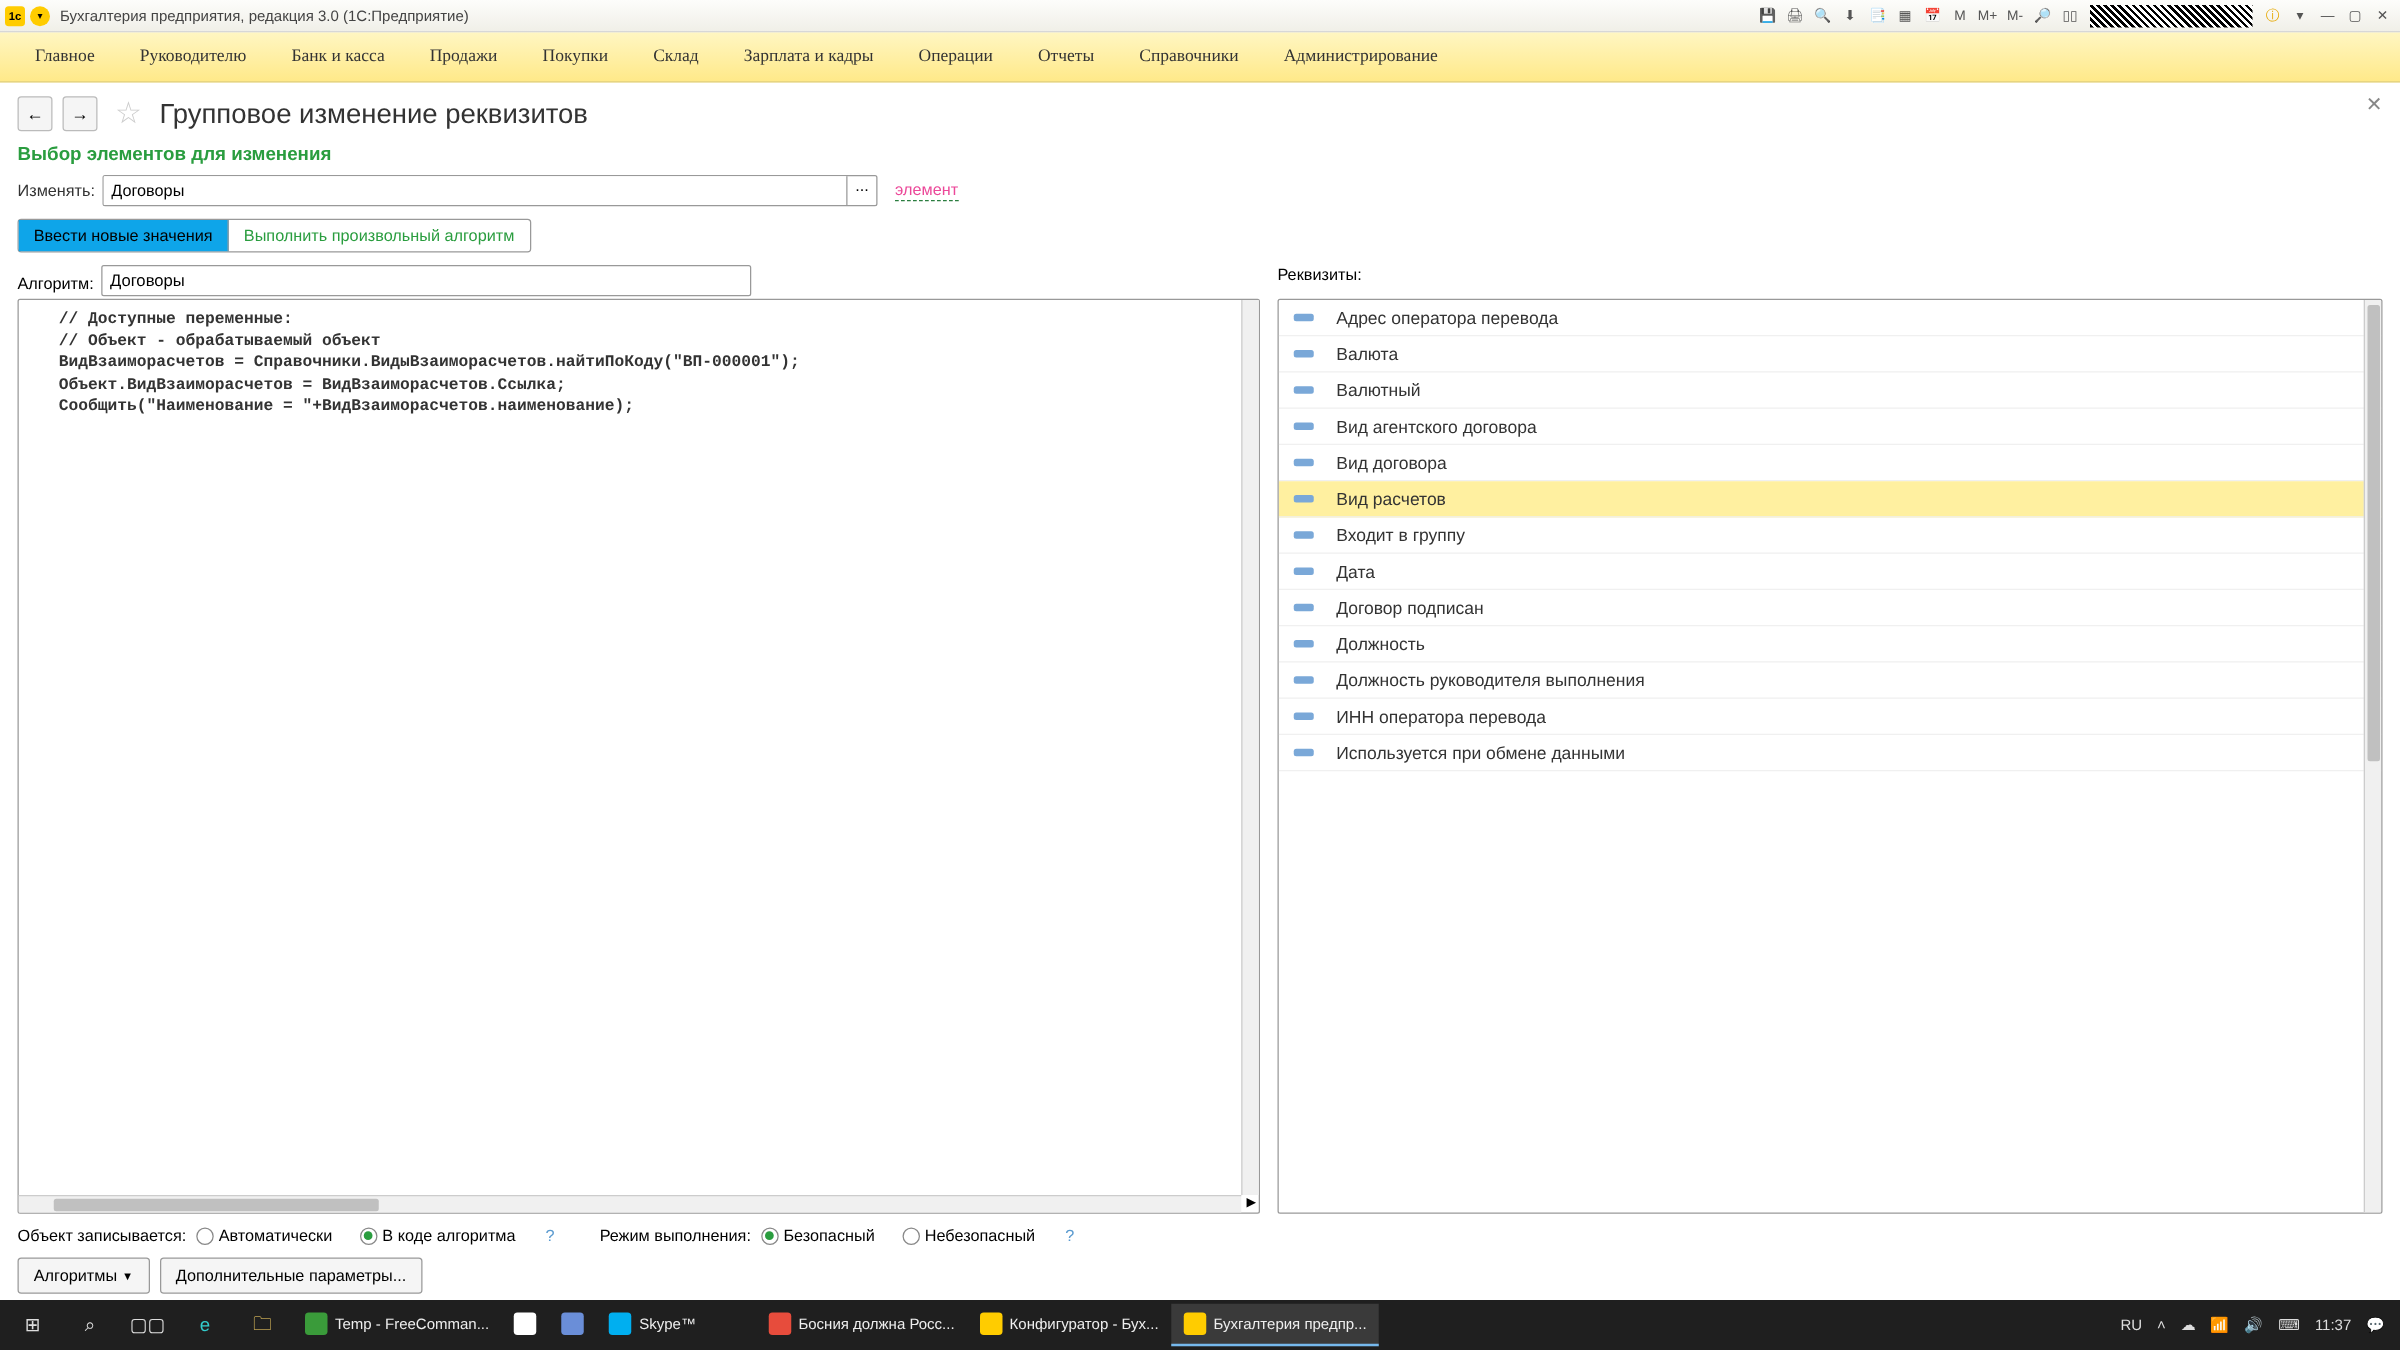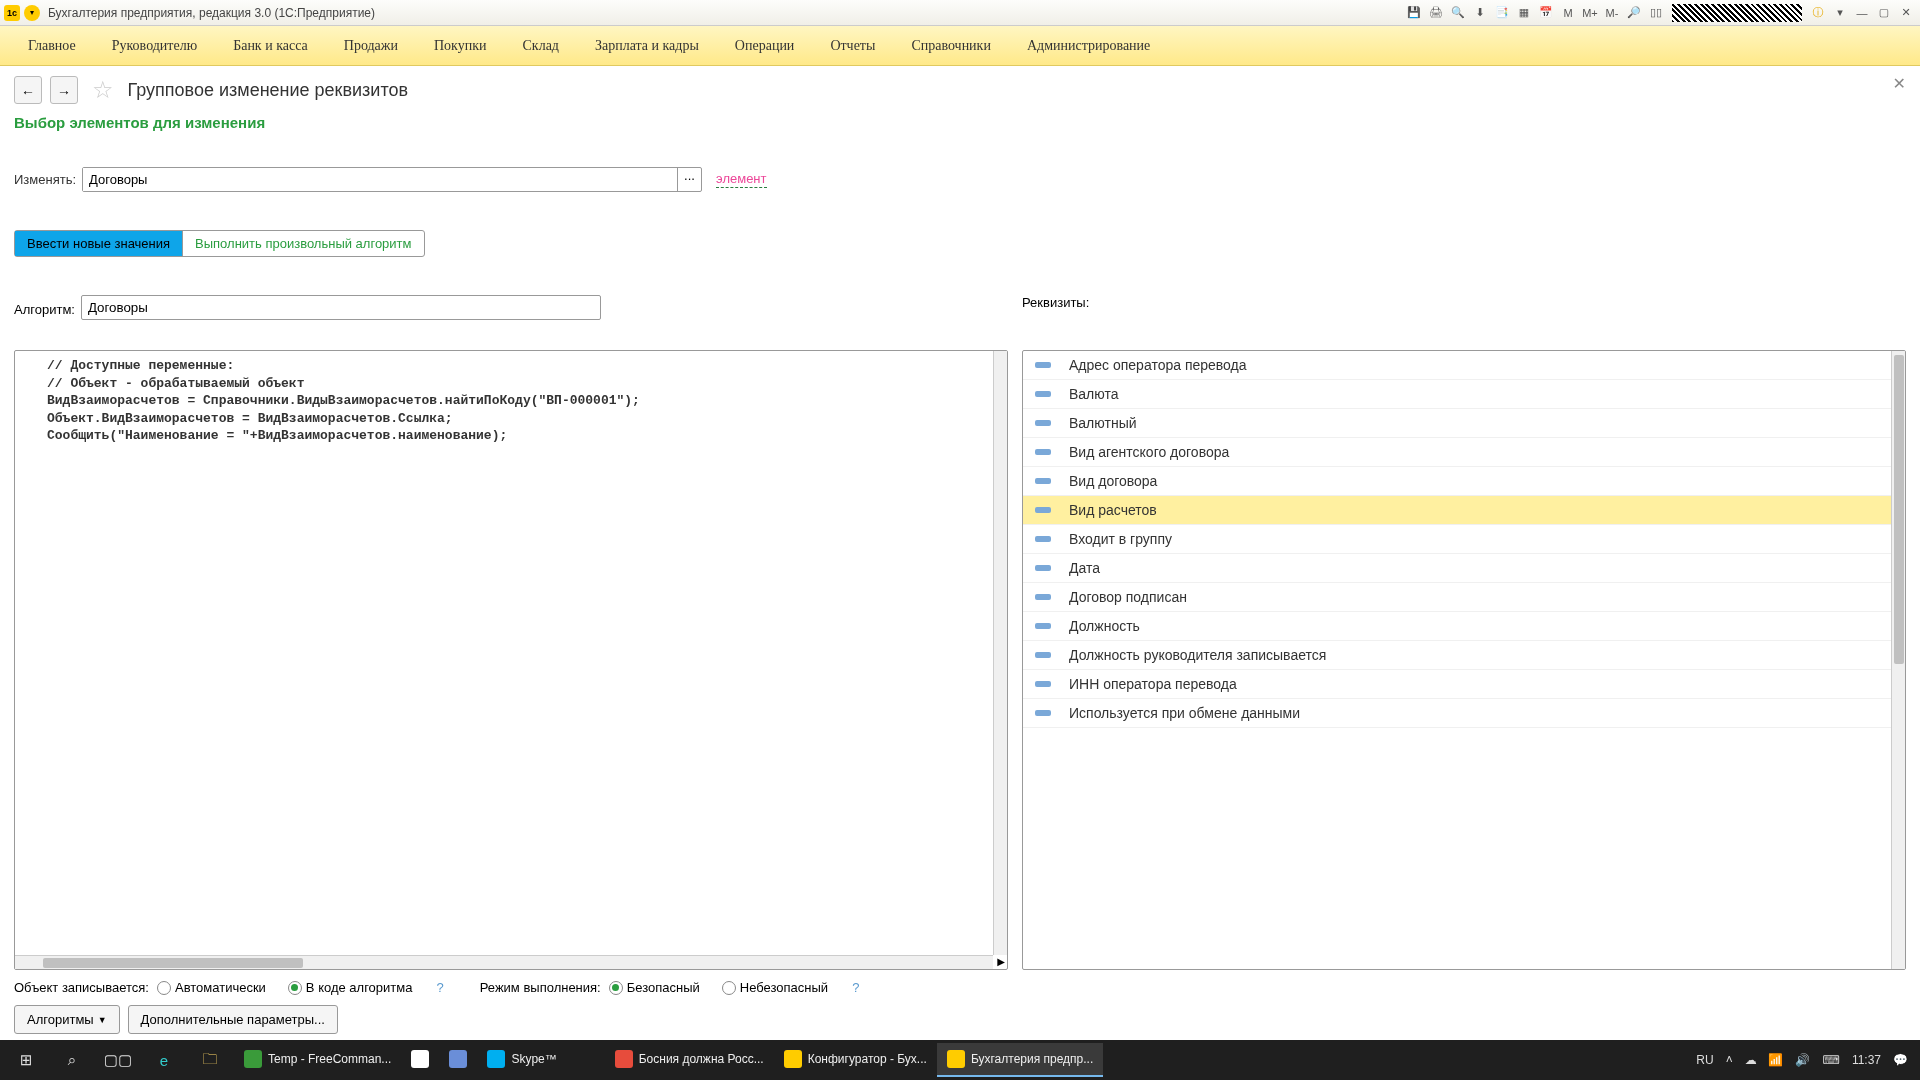--- a/index.html
+++ b/index.html
@@ -12,24 +12,24 @@
   .titlebar .sys-icons { display: flex; gap: 2px; align-items: center; }
   .titlebar .sys-icon { width: 20px; height: 20px; display: flex; align-items: center; justify-content: center; font-size: 11px; color: #555; cursor: pointer; }
   .titlebar .scribble { width: 130px; height: 18px; background: repeating-linear-gradient(45deg, #000, #000 2px, #fff 2px, #fff 4px); margin: 0 4px; }
   
   .menubar { height: 40px; background: linear-gradient(#fff6c2, #ffe989); border-bottom: 1px solid #e0c960; display: flex; align-items: center; padding: 0 10px; }
   .menubar .menu-item { padding: 0 18px; color: #333; font-size: 14px; cursor: pointer; height: 100%; display: flex; align-items: center; font-family: Liberation Serif, serif; }
   
   .page-header { display: flex; align-items: center; padding: 10px 14px; gap: 8px; position: relative; }
   .nav-btn { width: 28px; height: 28px; border: 1px solid #bbb; background: #f5f5f5; border-radius: 3px; display: flex; align-items: center; justify-content: center; cursor: pointer; font-size: 14px; }
   .star-icon { font-size: 24px; color: #ccc; margin: 0 6px; }
-  .page-title { font-size: 18px; color: #333; }
+  .page-title { font-size: 22px; color: #333; }
   .close-x { position: absolute; right: 14px; top: 8px; font-size: 16px; color: #888; cursor: pointer; }
   
-  .content { padding: 0 14px; height: calc(100% - 26px - 40px - 50px - 38px - 30px - 40px); display: flex; flex-direction: column; gap: 28px; }
+  .content { padding: 0 14px; height: calc(100% - 26px - 40px - 50px - 38px - 30px - 40px); display: flex; flex-direction: column; }
   .section-title { color: #2a9d3f; font-size: 15px; font-weight: bold; margin-bottom: 8px; }
   
   .row { display: flex; align-items: center; margin-bottom: 10px; gap: 6px; }
   .row label { color: #333; }
   .input-with-btn { display: flex; border: 1px solid #999; border-radius: 2px; flex: 0 0 620px; }
   .input-with-btn input { border: none; flex: 1; padding: 4px 6px; font-size: 13px; outline: none; }
   .input-with-btn .dots { width: 24px; border-left: 1px solid #999; text-align: center; cursor: pointer; }
   .link-dashed { color: #ec4899; border-bottom: 1px dashed #2a7d3f; cursor: pointer; padding-bottom: 1px; margin-left: 8px; }
   
   .tabs { display: flex; border: 1px solid #999; border-radius: 3px; width: fit-content; margin-bottom: 10px; }
@@ -213,21 +213,21 @@
           <div class="req-item">
             <div class="ri-icon"></div>
             <span>Договор подписан</span>
           </div>
           <div class="req-item">
             <div class="ri-icon"></div>
             <span>Должность</span>
           </div>
           <div class="req-item">
             <div class="ri-icon"></div>
-            <span>Должность руководителя записывается</span>
+            <span>Должность руководителя выполнения</span>
           </div>
           <div class="req-item">
             <div class="ri-icon"></div>
             <span>ИНН оператора перевода</span>
           </div>
           <div class="req-item">
             <div class="ri-icon"></div>
             <span>Используется при обмене данными</span>
           </div>
           <div class="vscroll2">

